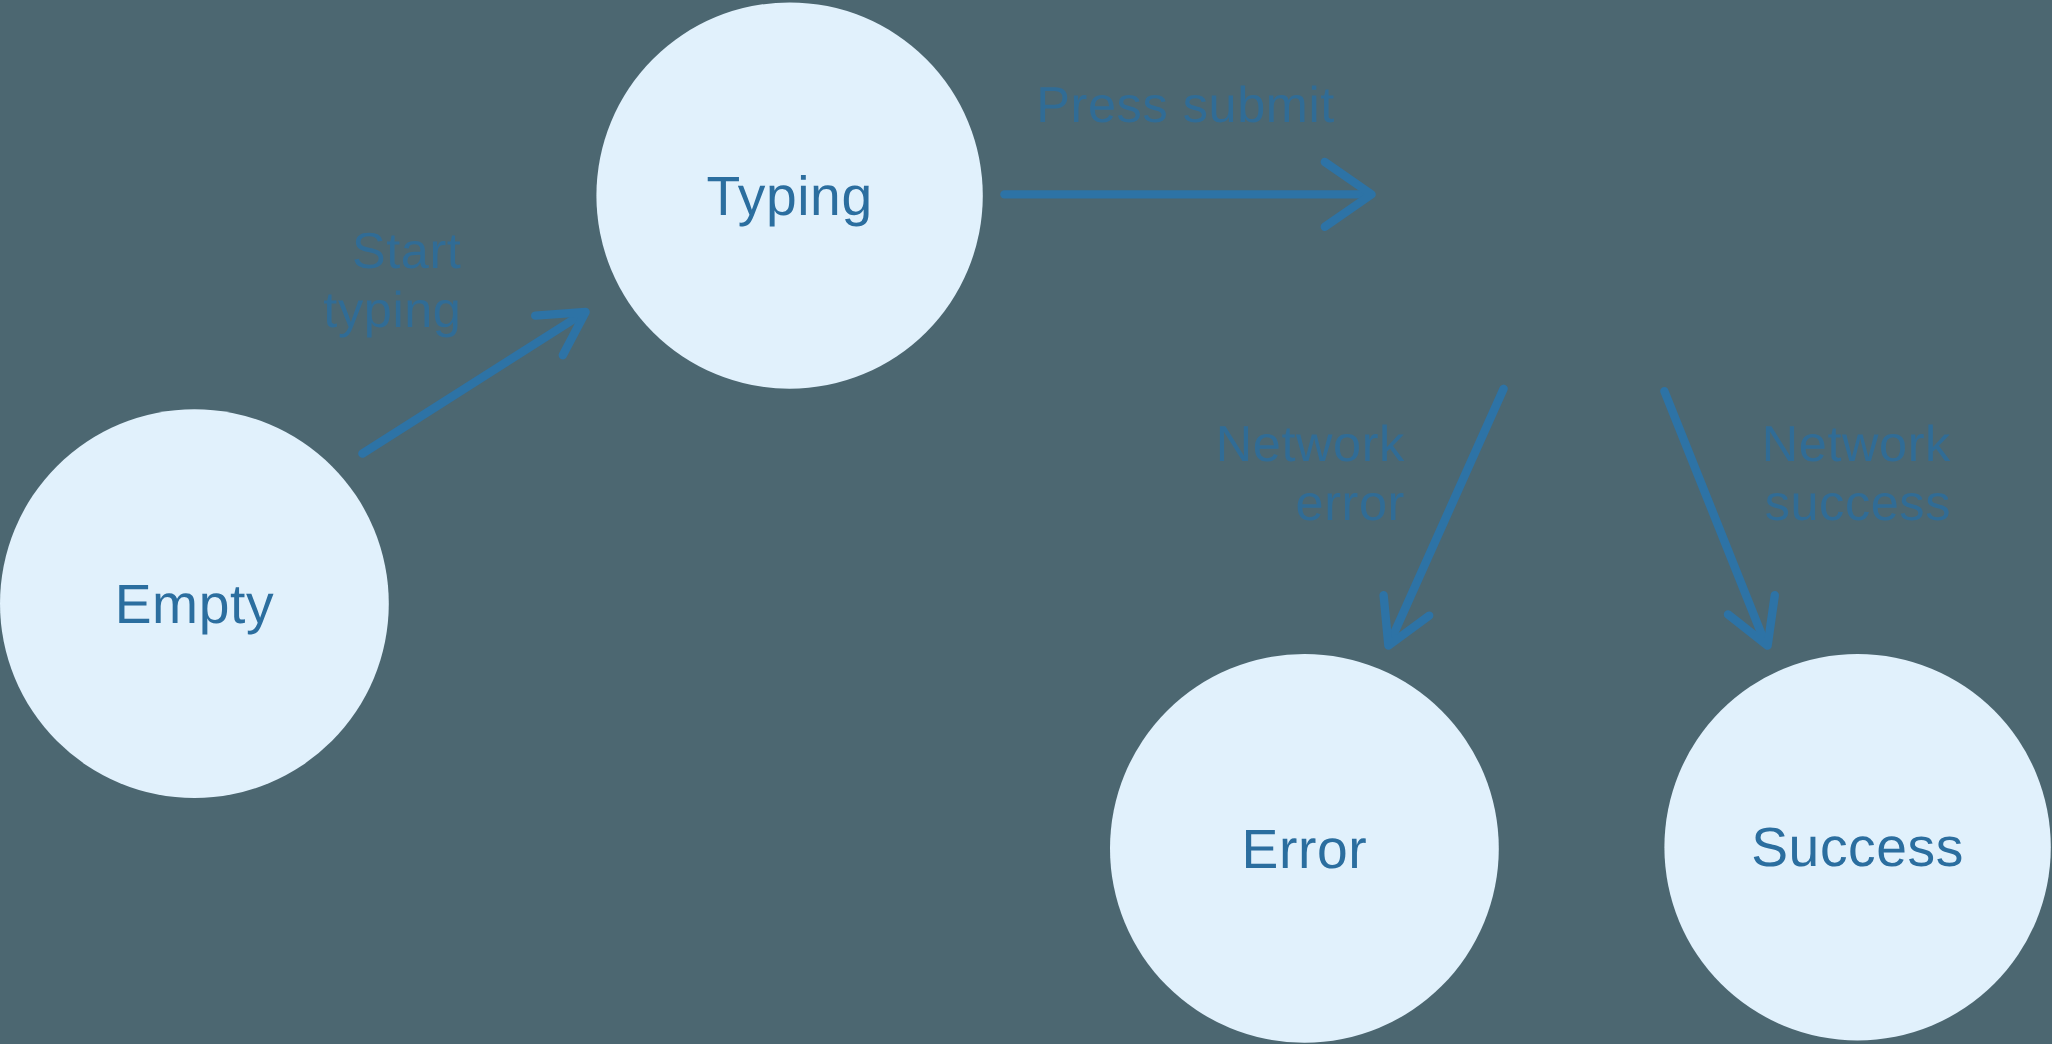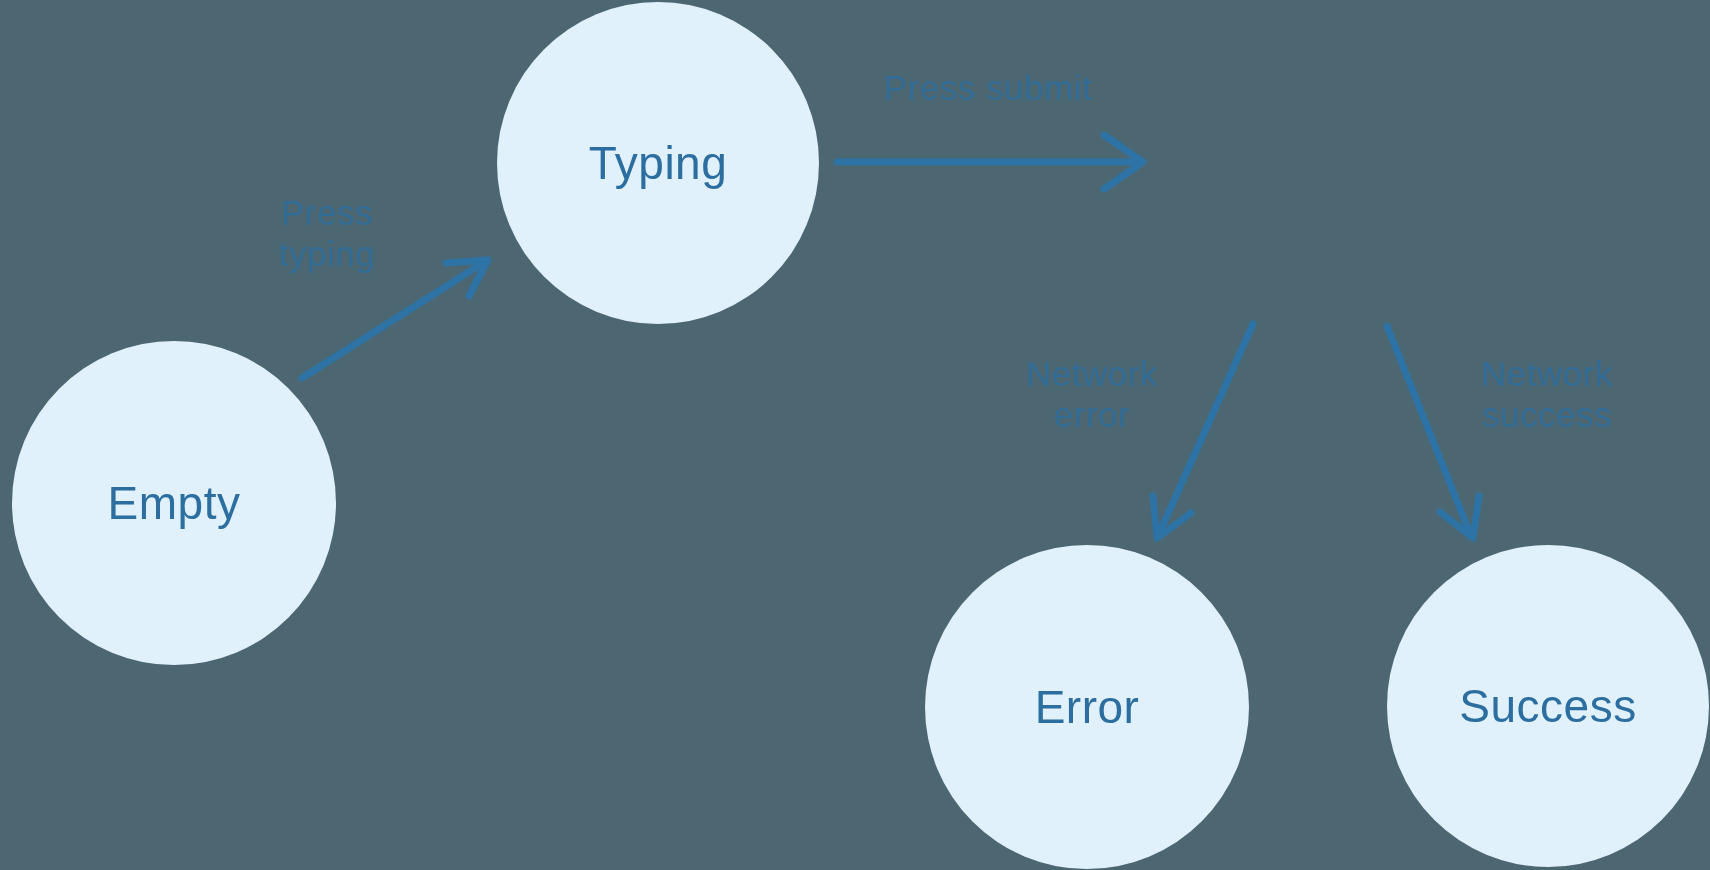--- a/index.html
+++ b/index.html
@@ -12,30 +12,30 @@
   }
   .edges{position:absolute;left:0;top:0;width:1710px;height:870px;}
   .edges path{fill:none;stroke:var(--arrow,#2d73a6);stroke-width:7px;stroke-linecap:round;stroke-linejoin:round;}
   .state{
     position:absolute;border-radius:50%;
     background:var(--node-fill,#e1f1fc);
     display:flex;align-items:center;justify-content:center;
     color:var(--node-text,#2b6e9f);
     font-size:46px;font-weight:500;letter-spacing:.5px;
   }
-  #st-empty     {left:12px;    top:341px; width:324px;height:324px;}
+  #st-empty     {left:0px;    top:341px; width:324px;height:324px;}
   #st-typing    {left:497px;  top:2px;   width:322px;height:322px;}
   #st-submitting{left:1166px; top:3px;   width:322px;height:322px;}
   #st-error     {left:925px;  top:545px; width:324px;height:324px;}
   #st-success   {left:1387px; top:545px; width:322px;height:322px;}
   .edge-label{
     position:absolute;transform:translate(-50%,-50%);
-    text-align:center;white-space:nowrap;
+    text-align:right;white-space:nowrap;
     color:var(--edge-text,#2b6e9f);opacity:.82;
-    font-size:35px;font-weight:500;line-height:1.16;letter-spacing:.5px;
+    font-size:42px;font-weight:500;line-height:1.16;letter-spacing:.5px;
   }
   .edge-label .ln{display:block;}
   #lbl-start-typing   {left:327px;  top:234px;}
   #lbl-press-submit   {left:988px;  top:88px;}
   #lbl-network-error  {left:1092px; top:395px;}
   #lbl-network-success{left:1547px; top:395px;}
 </style>
 </head>
 <body>
 
@@ -67,21 +67,21 @@
     <span>Typing</span>
   </div>
   <div class="state" id="st-error">
     <span>Error</span>
   </div>
   <div class="state" id="st-success">
     <span>Success</span>
   </div>
 
   <div class="edge-label" id="lbl-start-typing">
-    <span class="ln">Press</span>
+    <span class="ln">Start</span>
     <span class="ln">typing</span>
   </div>
   <div class="edge-label" id="lbl-press-submit">
     <span class="ln">Press submit</span>
   </div>
   <div class="edge-label" id="lbl-network-error">
     <span class="ln">Network</span>
     <span class="ln">error</span>
   </div>
   <div class="edge-label" id="lbl-network-success">

